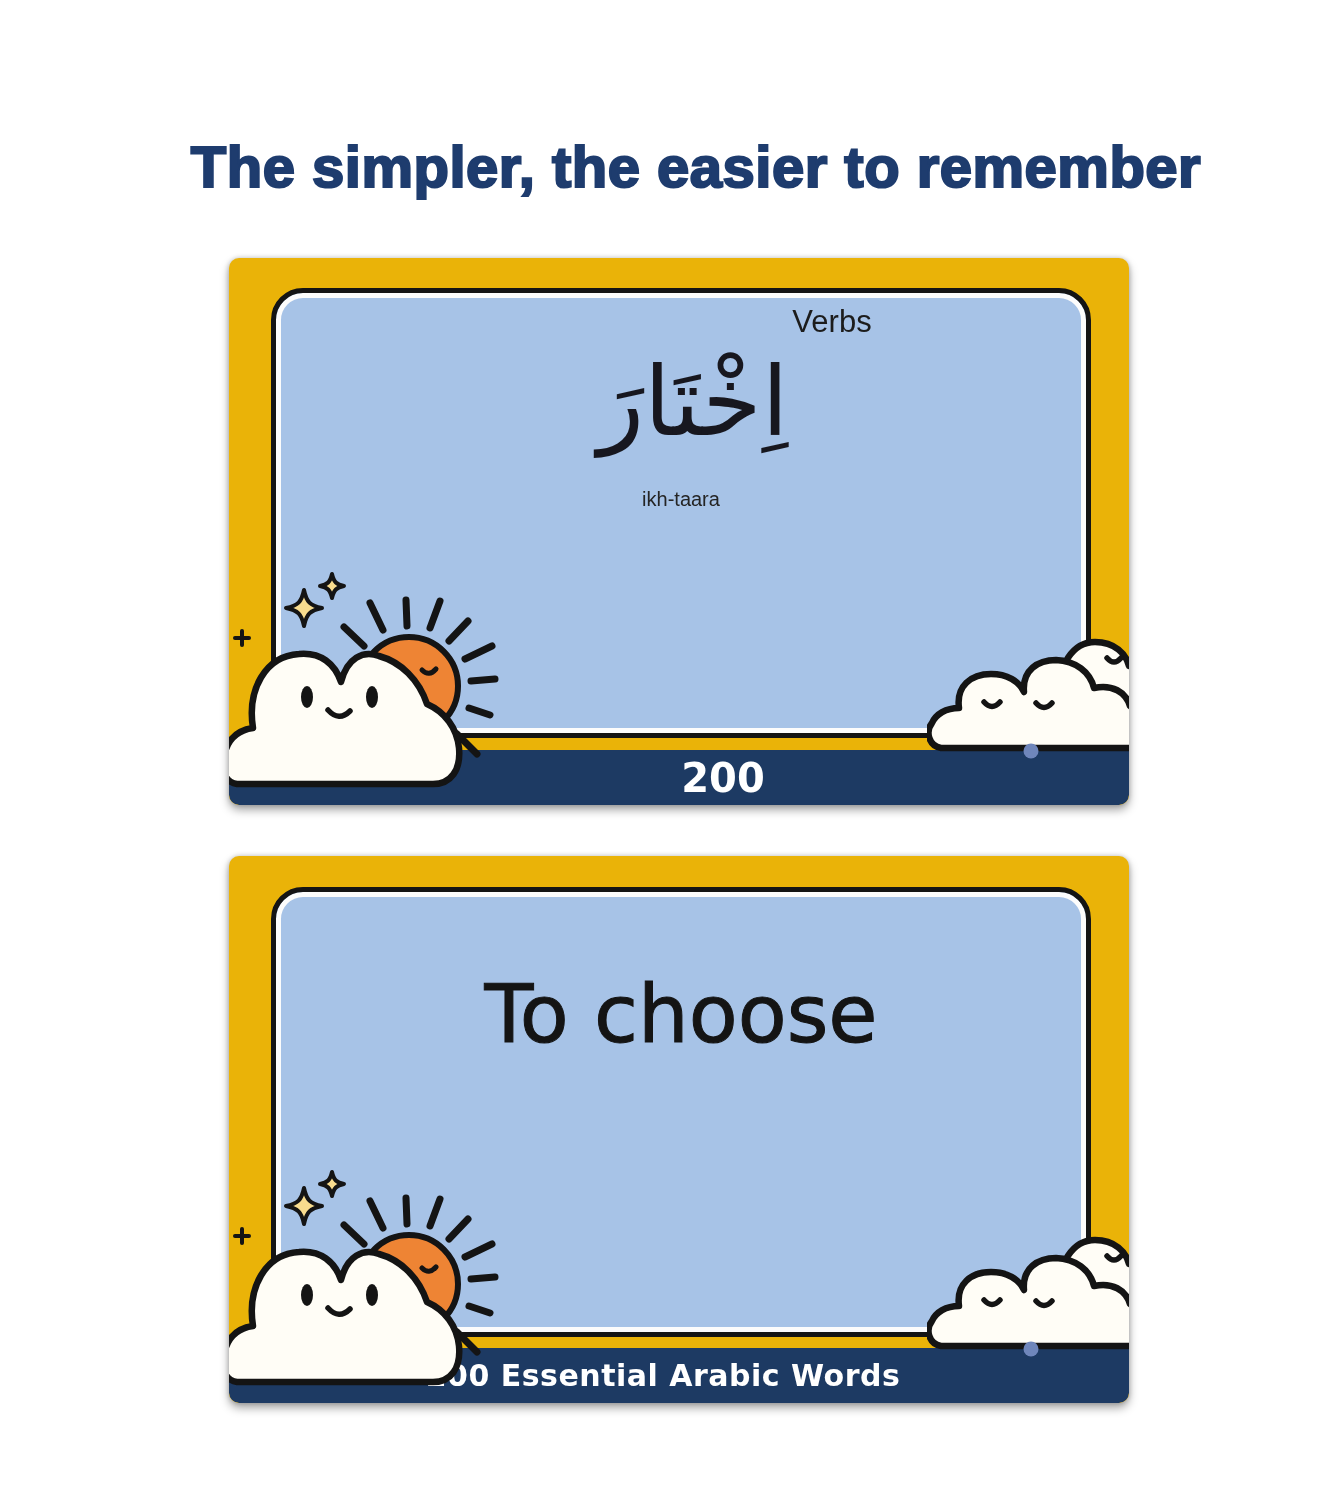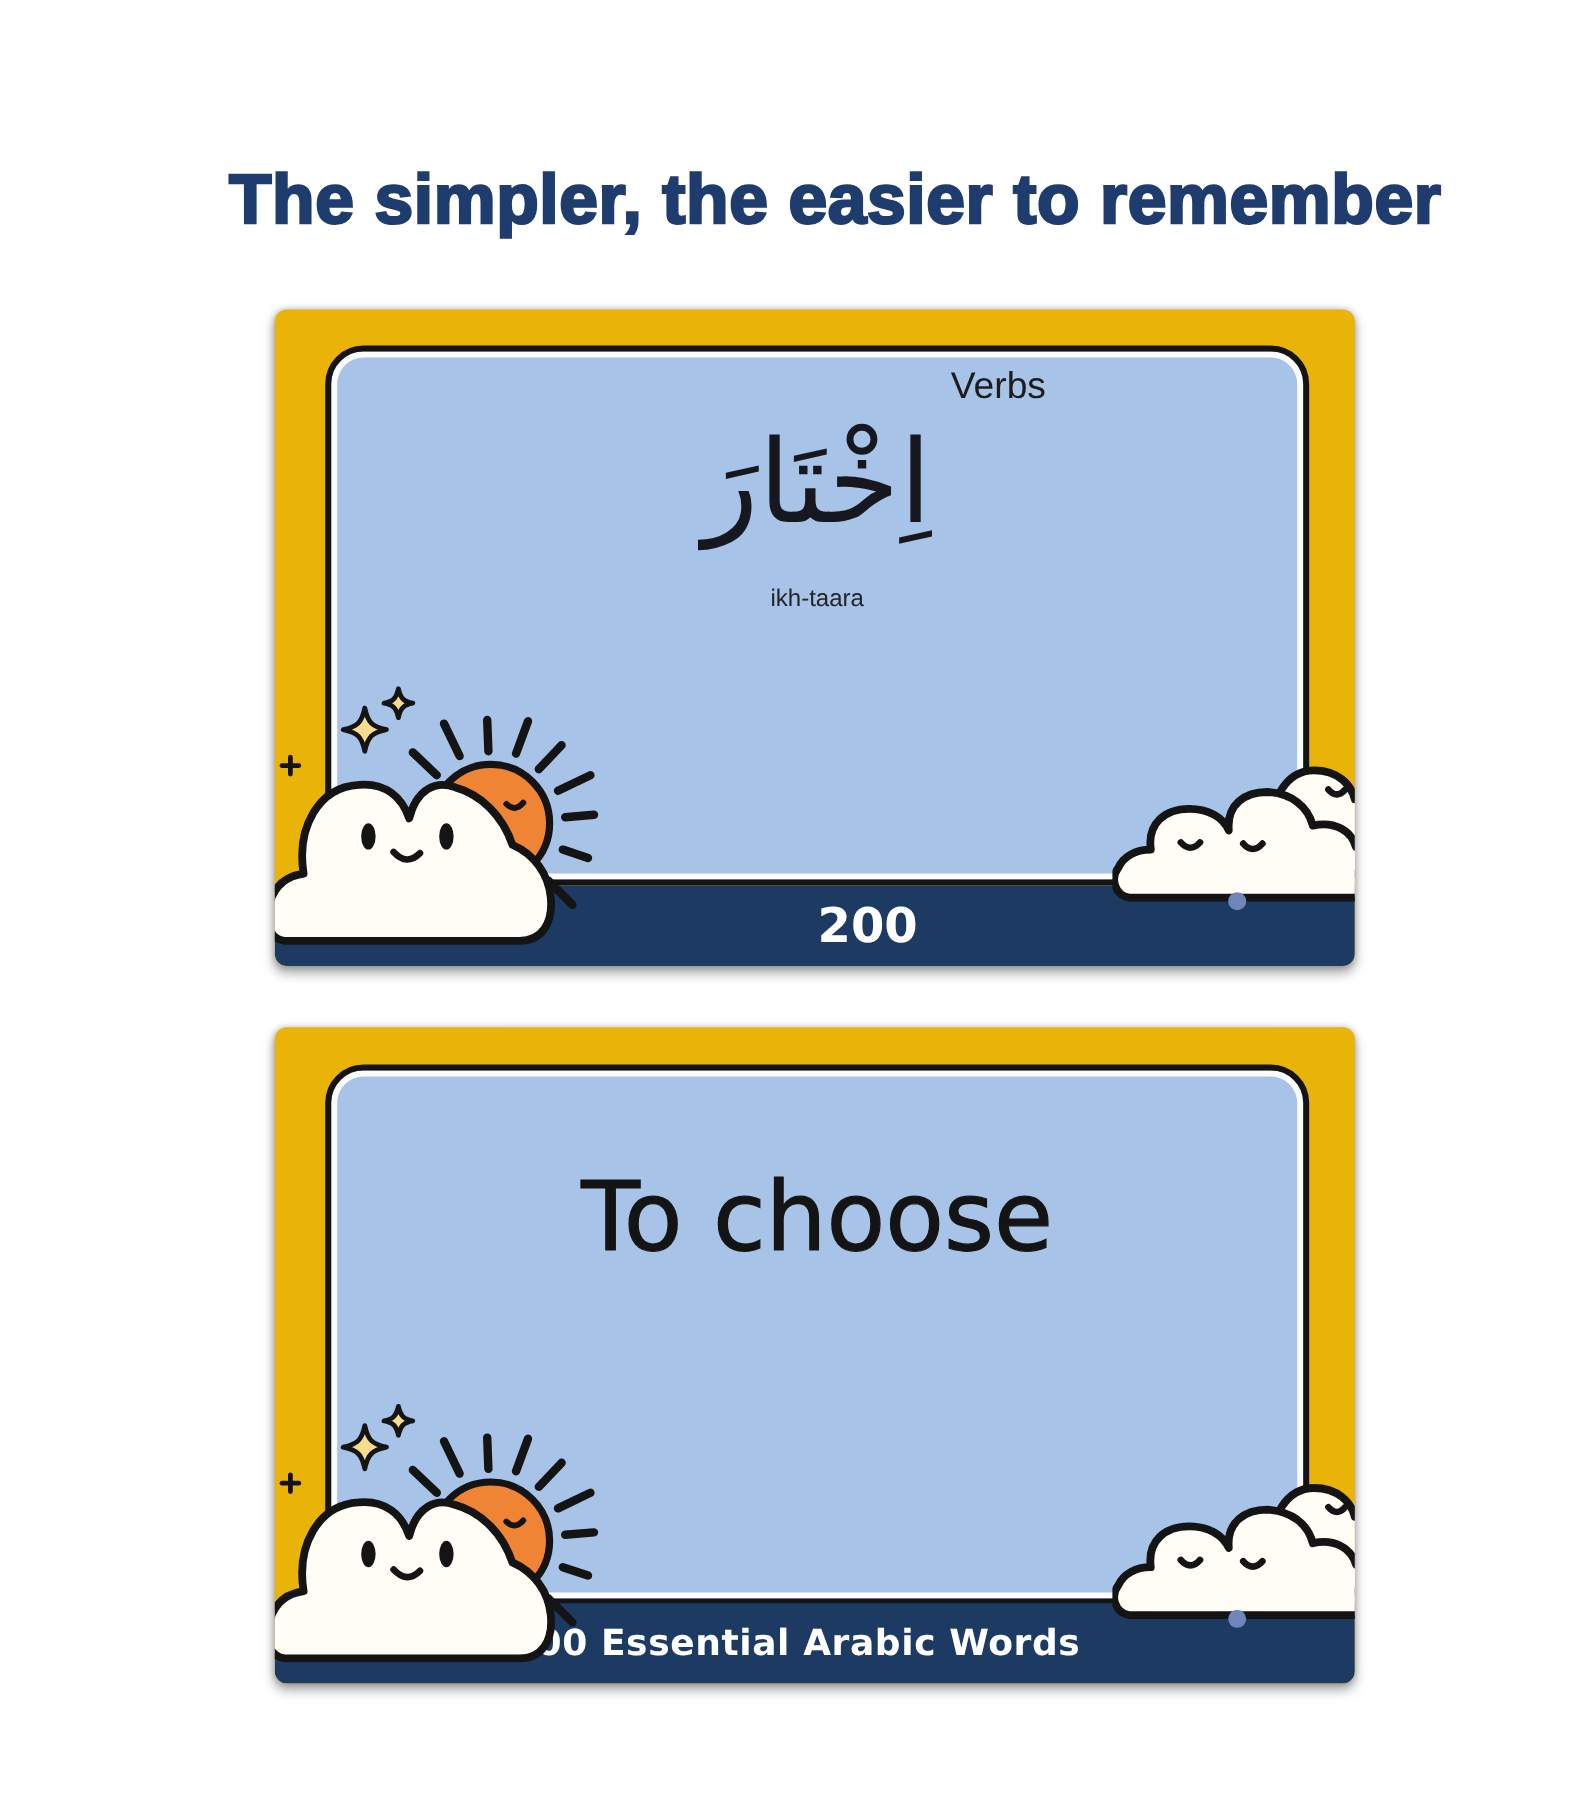--- a/index.html
+++ b/index.html
@@ -20,34 +20,34 @@
   }
   .card.front{top:258px;}
   .card.back{top:856px;}
   .panel{
     position:absolute;left:42px;top:30px;width:820px;height:450px;box-sizing:border-box;
     border:5px solid var(--outline-black);border-radius:32px;
     background:var(--panel-blue);box-shadow:inset 0 0 0 5px #fcfcfc;z-index:1;
   }
   .card.back .panel{top:31px;}
   .bar{
-    position:absolute;left:0;bottom:0;width:100%;height:67px;background:var(--footer-navy);
+    position:absolute;left:0;bottom:0;width:100%;height:55px;background:var(--footer-navy);
     border-radius:0 0 10px 10px;z-index:3;display:flex;align-items:center;justify-content:center;
   }
   .bar .bar-text{
     font-family:"DejaVu Sans",sans-serif;font-weight:bold;color:#fff;line-height:1;
   }
   .card.front .bar .bar-text{font-size:40px;transform:translateX(44px);}
   .card.back  .bar .bar-text{font-size:30px;transform:translateX(-16px);letter-spacing:.5px;}
   .txt{position:absolute;left:42px;width:820px;text-align:center;z-index:2;color:#17171f;}
   .category{
     position:absolute;top:46px;left:603px;transform:translateX(-50%);
     font-size:31px;color:#1c1c1c;z-index:2;
   }
-  .arabic-word{top:84px;font-size:96px;line-height:1.25;font-family:"DejaVu Sans",sans-serif;direction:rtl;}
+  .arabic-word{top:84px;font-size:96px;line-height:1.25;font-family:"DejaVu Sans",sans-serif;direction:rtl;padding-left:12px;}
   .translit{top:230px;font-size:20px;color:#242424;}
   .arabic-sentence{top:282px;font-size:47px;font-family:"DejaVu Sans",sans-serif;direction:rtl;color:#181822;}
   .english-word{top:112px;font-size:80px;font-family:"DejaVu Sans",sans-serif;color:#141414;-webkit-text-stroke:1px #141414;}
   .english-sentence{top:284px;font-size:47px;color:#1a1a1a;}
   .deco{position:absolute;z-index:5;pointer-events:none;}
   .deco-left{left:-8px;top:312px;width:280px;height:240px;}
   .deco-right{left:698px;top:360px;width:215px;height:160px;}
   
   .cl{fill:var(--cloud-white);stroke:var(--outline-black);stroke-width:6.5;stroke-linejoin:round;}
   .ln{stroke:var(--outline-black);stroke-linecap:round;fill:none;}

